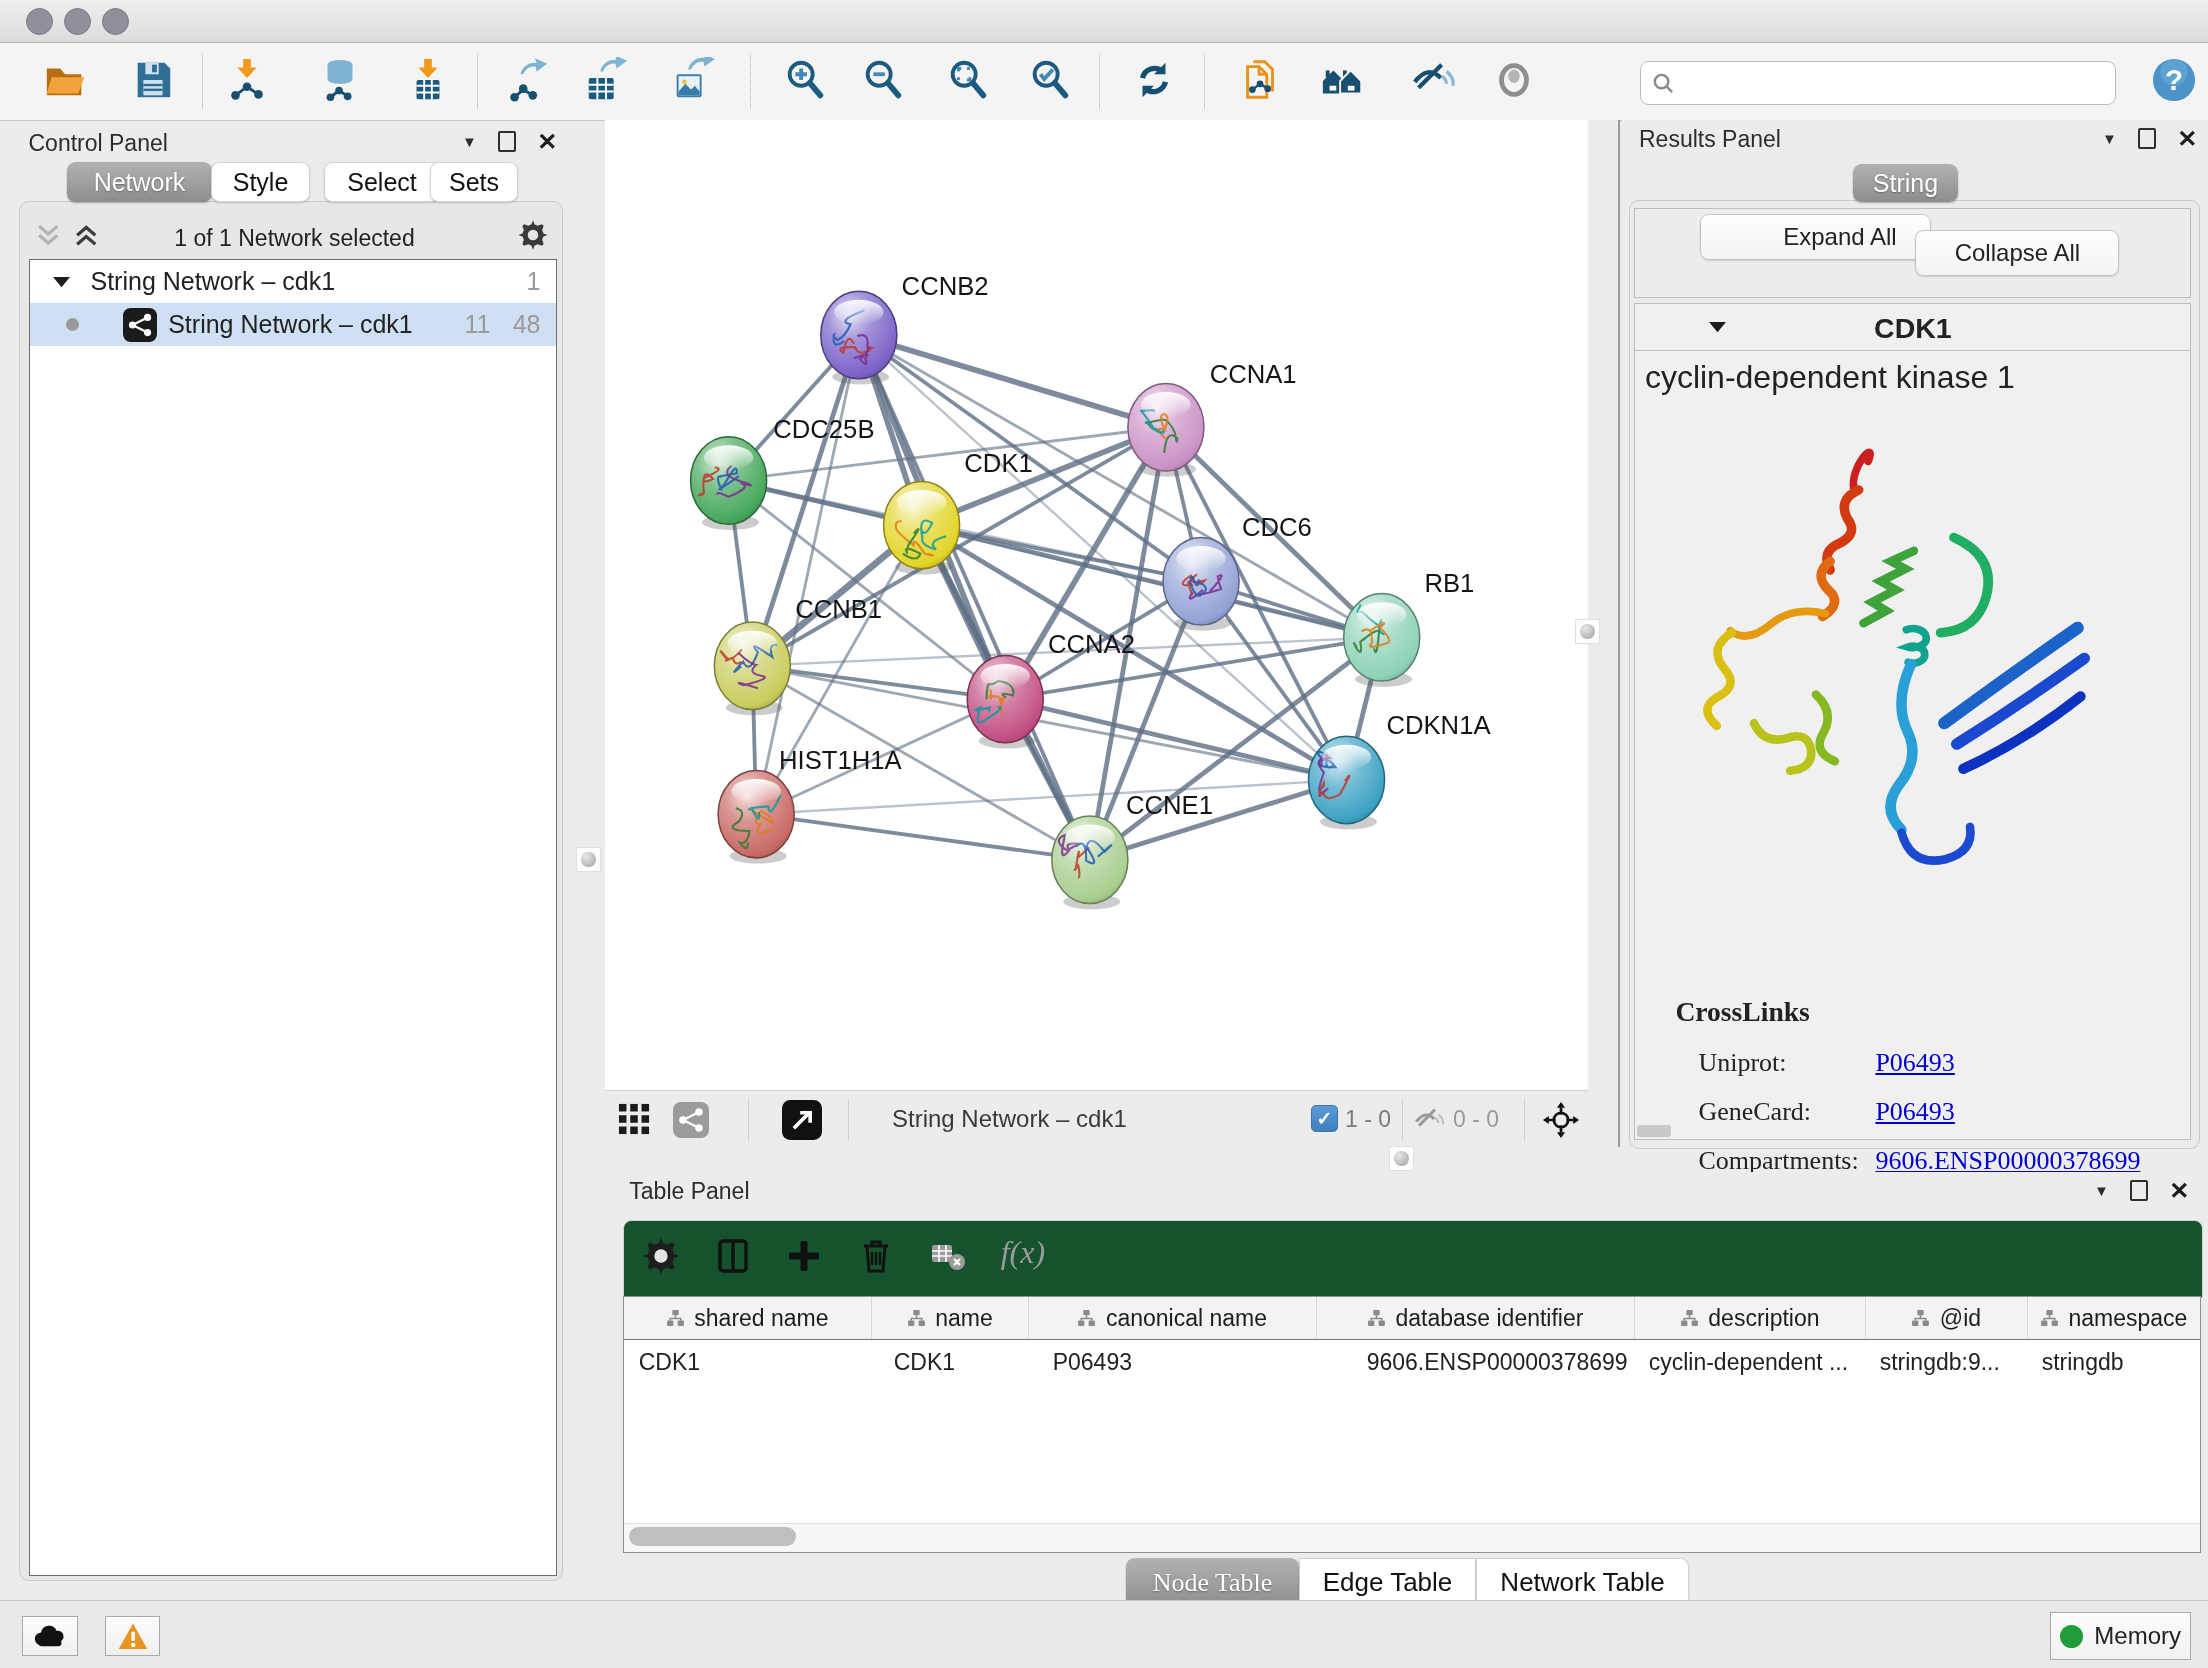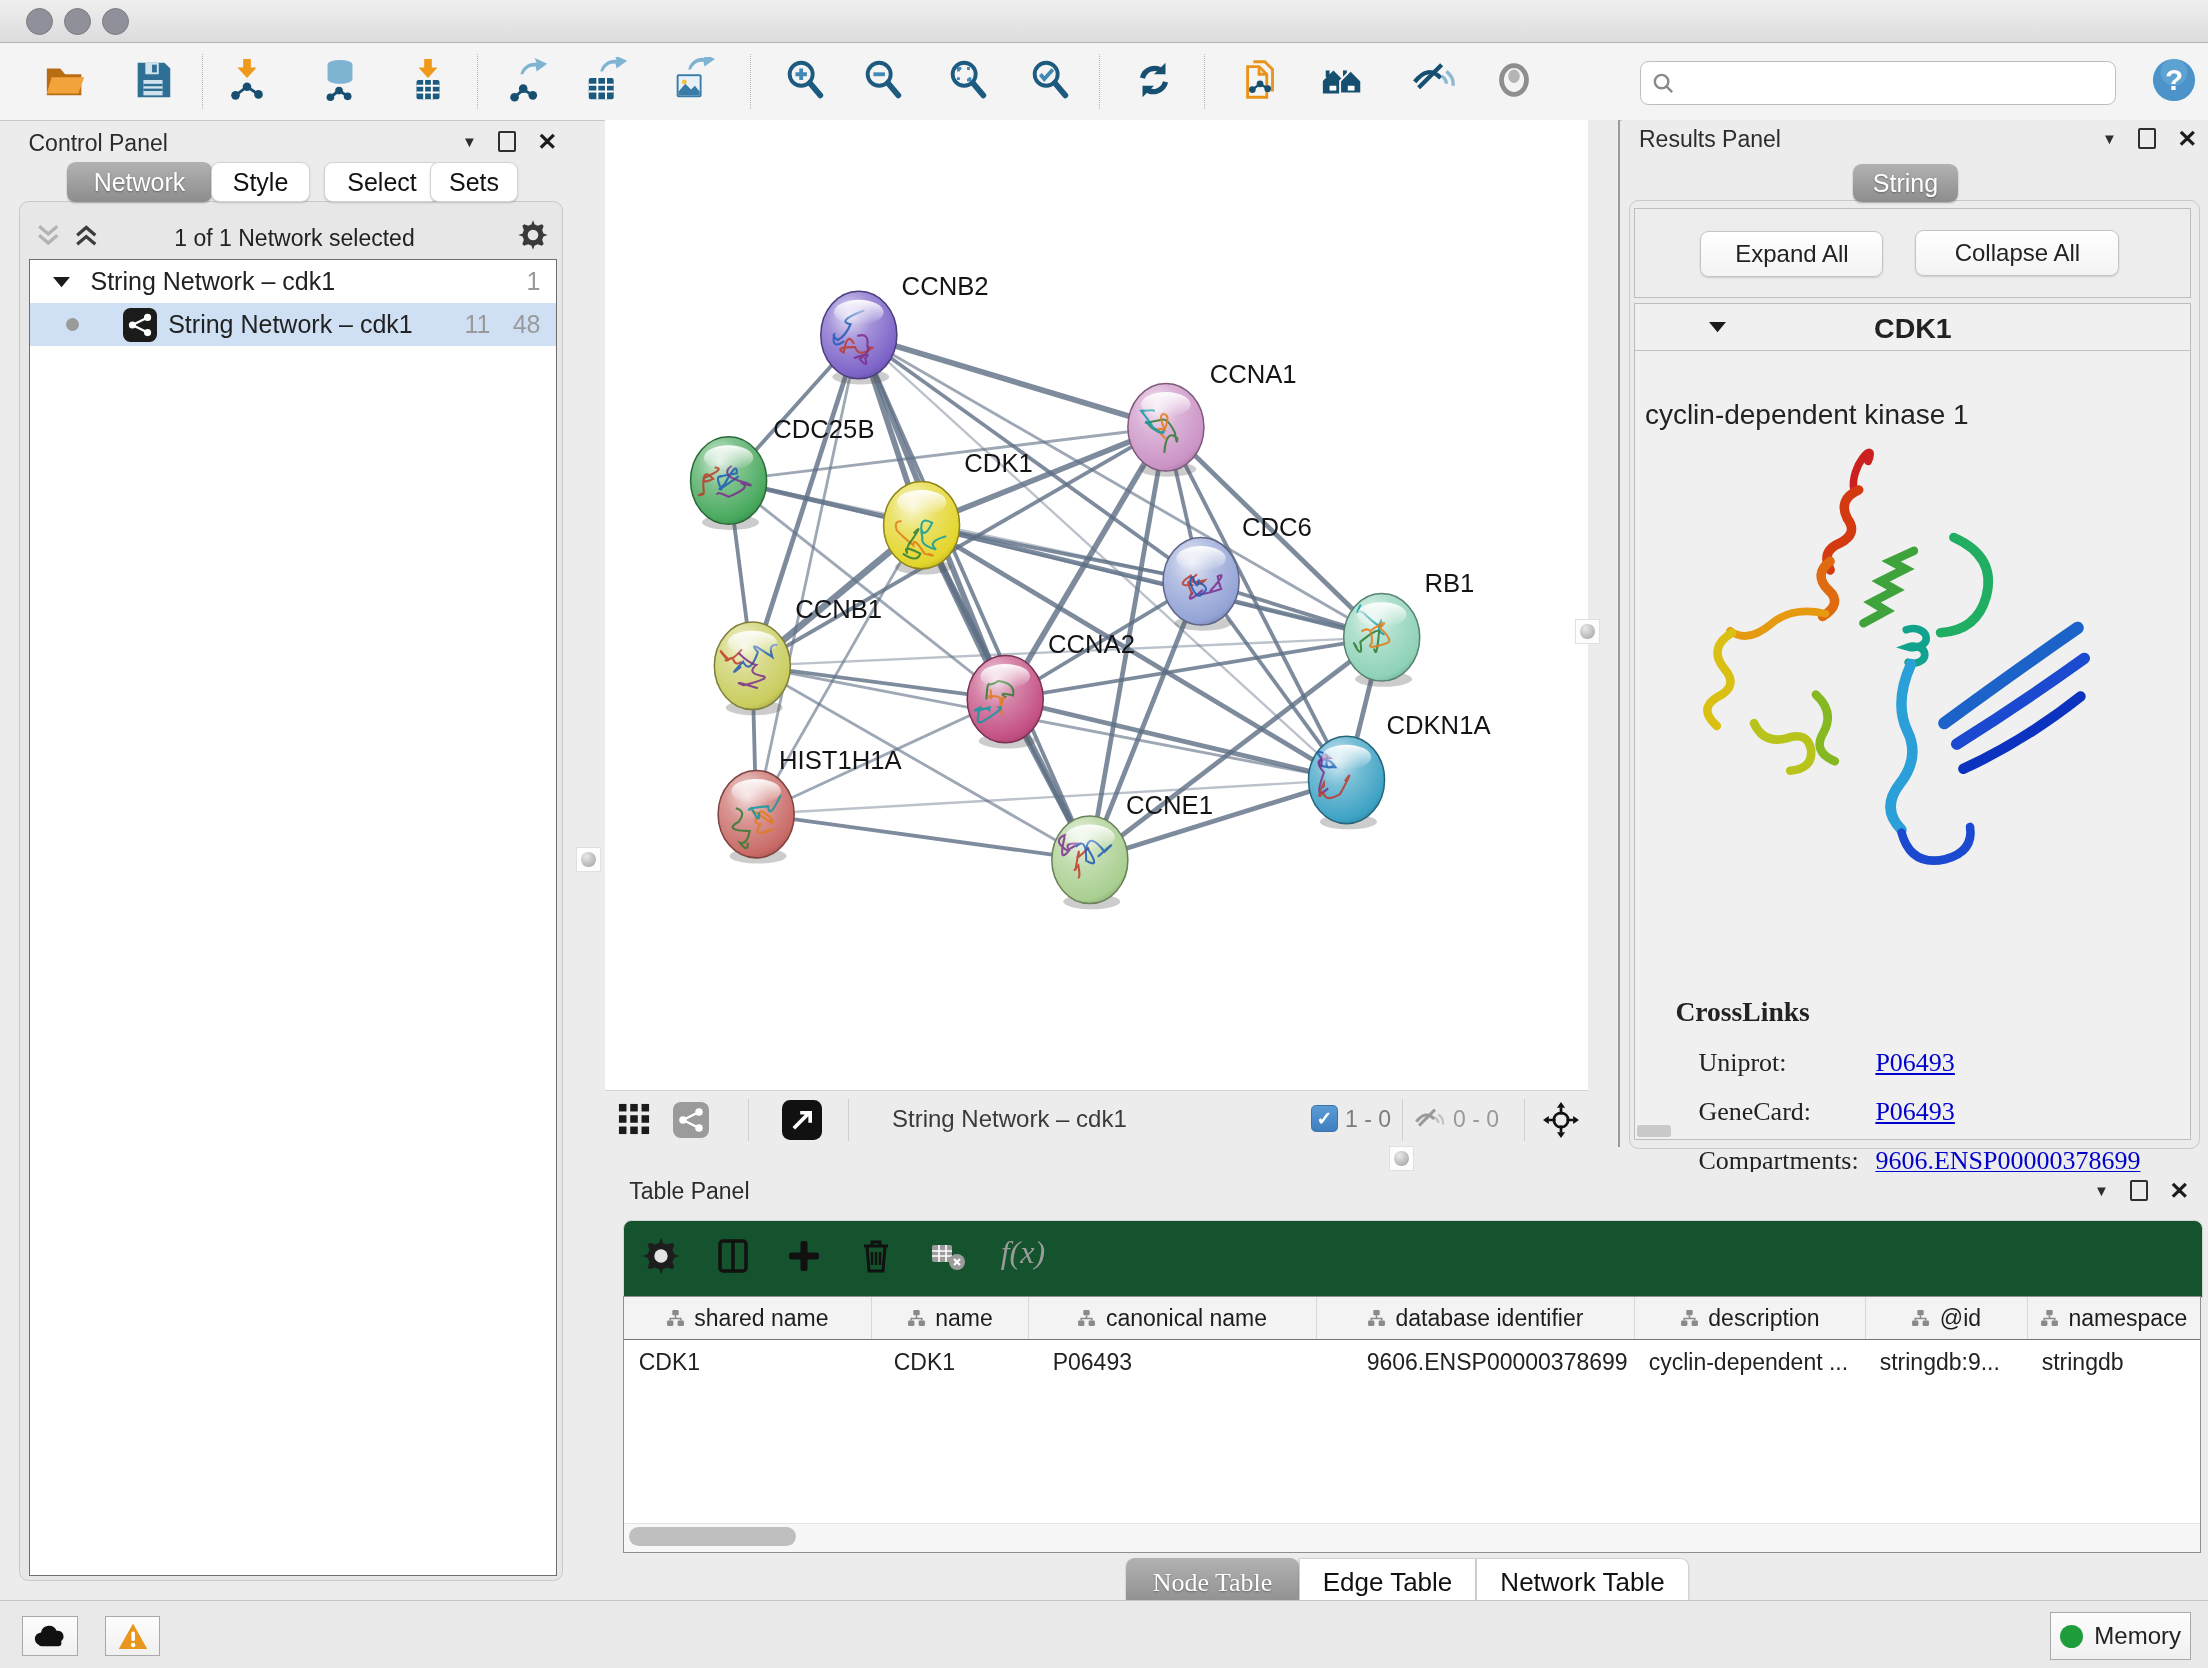--- a/index.html
+++ b/index.html
@@ -579,32 +579,32 @@
   <div class="abs ptitle" style="left:17px;top:5.7px;">Results Panel</div>
   <div class="abs picons" style="left:480px;top:7.6px;">
     <span class="pi-collapse">▼</span>
     <span class="pi-float"></span>
     <span class="pi-close">✕</span>
   </div>
   <div class="abs card" style="left:6.7px;top:80px;width:569px;height:947px;background:#ebebeb;"></div>
   <div class="abs tab on" style="left:231px;top:44px;width:105px;height:38px;">String</div>
 
   <div class="abs rbox" style="left:12.4px;top:88px;width:555px;height:88px;">
-    <div class="abs btn" style="left:65px;top:22px;width:181px;height:44px;">Expand All</div>
+    <div class="abs btn" style="left:65px;top:5px;width:181px;height:44px;padding-left:48px;">Expand All</div>
     <div class="abs btn" style="left:280px;top:21px;width:202px;height:44px;">Collapse All</div>
   </div>
 
   <div class="abs rbox" style="left:12.4px;top:183px;width:555px;height:835px;background:#f0f0f0;">
     <div class="abs" style="left:0;top:0;width:100%;height:46px;border-bottom:1px solid #c0c0c0;">
       <svg style="position:absolute;left:74px;top:16px;" width="17" height="13.3" viewBox="0 0 18 14">
           <path d="M0 2h18L9 13z" fill="#1c1c1c"></path>
         </svg>
       <div style="position:absolute;left:0;top:7.6px;width:100%;text-align:center;font-size:28.5px;font-weight:bold;">CDK1</div>
     </div>
-    <div class="abs" style="left:9.5px;top:55px;font-size:28px;margin-top:40px;">cyclin-dependent kinase 1</div>
+    <div class="abs" style="left:9.5px;top:55px;font-size:32px;">cyclin-dependent kinase 1</div>
     <svg class="abs" style="left:38px;top:105px;" width="438" height="495" viewBox="0 0 460 520">
       <g fill="none" stroke-linecap="round">
         <path d="M205 55 C215 30 185 60 190 85" stroke="#cc1f1f" stroke-width="8"></path>
         <path d="M195 85 q-22 10 -12 30 q12 16 -8 26 q-20 8 -10 28" stroke="#d33a10" stroke-width="10"></path>
         <path d="M165 160 q-18 14 -2 30 q16 14 -6 28" stroke="#e06a10" stroke-width="10"></path>
         <path d="M160 215 q-34 -8 -56 10 q-26 22 -44 8" stroke="#e59a12" stroke-width="8"></path>
         <path d="M62 235 q-26 16 -8 38 q16 18 -8 30 q-20 12 0 30" stroke="#d9c012" stroke-width="9"></path>
         <path d="M85 330 q10 22 34 16 q22 -8 26 12 q2 20 -22 22" stroke="#b8c41c" stroke-width="9"></path>
         <path d="M150 300 q20 18 8 40 q-12 20 12 30" stroke="#86b822" stroke-width="9"></path>
         <path d="M200 225 l24 -13 l-15 -9 l25 -13 l-16 -9 l26 -13 l-15 -8 l24 -11" stroke="#3fa33c" stroke-width="9"></path>

